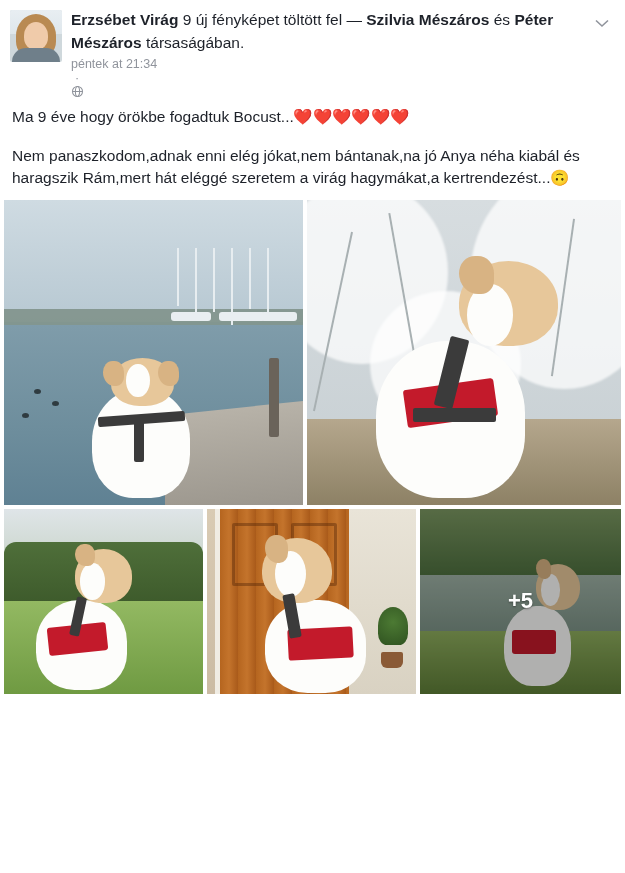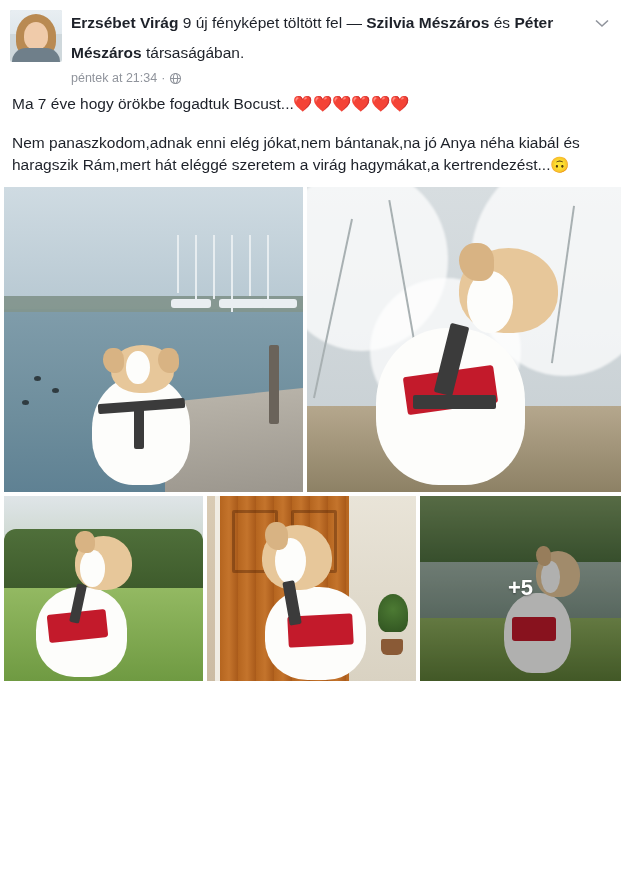--- a/index.html
+++ b/index.html
@@ -50,34 +50,34 @@
     background: #6f7f8a; border-radius: 14px 14px 0 0;
   }
 
   .header-text {
     flex: 1 1 auto;
     padding-left: 9px;
     min-width: 0;
   }
   .header-line {
     font-size: 15.5px;
-    line-height: 30px;
+    line-height: 23px;
     color: #1d2129;
     word-wrap: break-word;
   }
   .header-line .strong {
     font-weight: bold;
     color: #1d2129;
   }
   .meta-row {
     display: flex;
-    align-items: center;
     margin-top: 3px;
     color: #90949c;
     font-size: 12.5px;
+    flex-direction: column;
   }
   .meta-row .sep { margin: 0 4px; }
   .globe-icon svg { display: block; }
   .chevron-btn {
     flex: 0 0 auto;
     width: 26px;
     height: 26px;
     display: flex;
     align-items: center;
     justify-content: center;
@@ -226,21 +226,21 @@
     </div>
 
     <div class="chevron-btn">
       <svg width="14" height="9" viewBox="0 0 14 9" fill="none" stroke="#90949c" stroke-width="1.6">
         <polyline points="1,1.5 7,7 13,1.5"></polyline>
       </svg>
     </div>
   </div>
 
   <div class="post-body">
-    <div class="para">Ma 7 éve hogy örökbe fogadtuk Bocust...❤️❤️❤️❤️❤️❤️</div>
+    <div class="para">Ma 9 éve hogy örökbe fogadtuk Bocust...❤️❤️❤️❤️❤️❤️</div>
     <div class="para tight">Nem panaszkodom,adnak enni elég jókat,nem bántanak,na jó  Anya néha kiabál és haragszik Rám,mert hát eléggé szeretem a virág hagymákat,a kertrendezést...🙃</div>
   </div>
 
   <div class="photo-grid">
 
     <div class="grid-row row1">
 
       <div class="photo ph-left sc-harbour">
         <div class="sky"></div>
         <div class="far-shore"></div>

